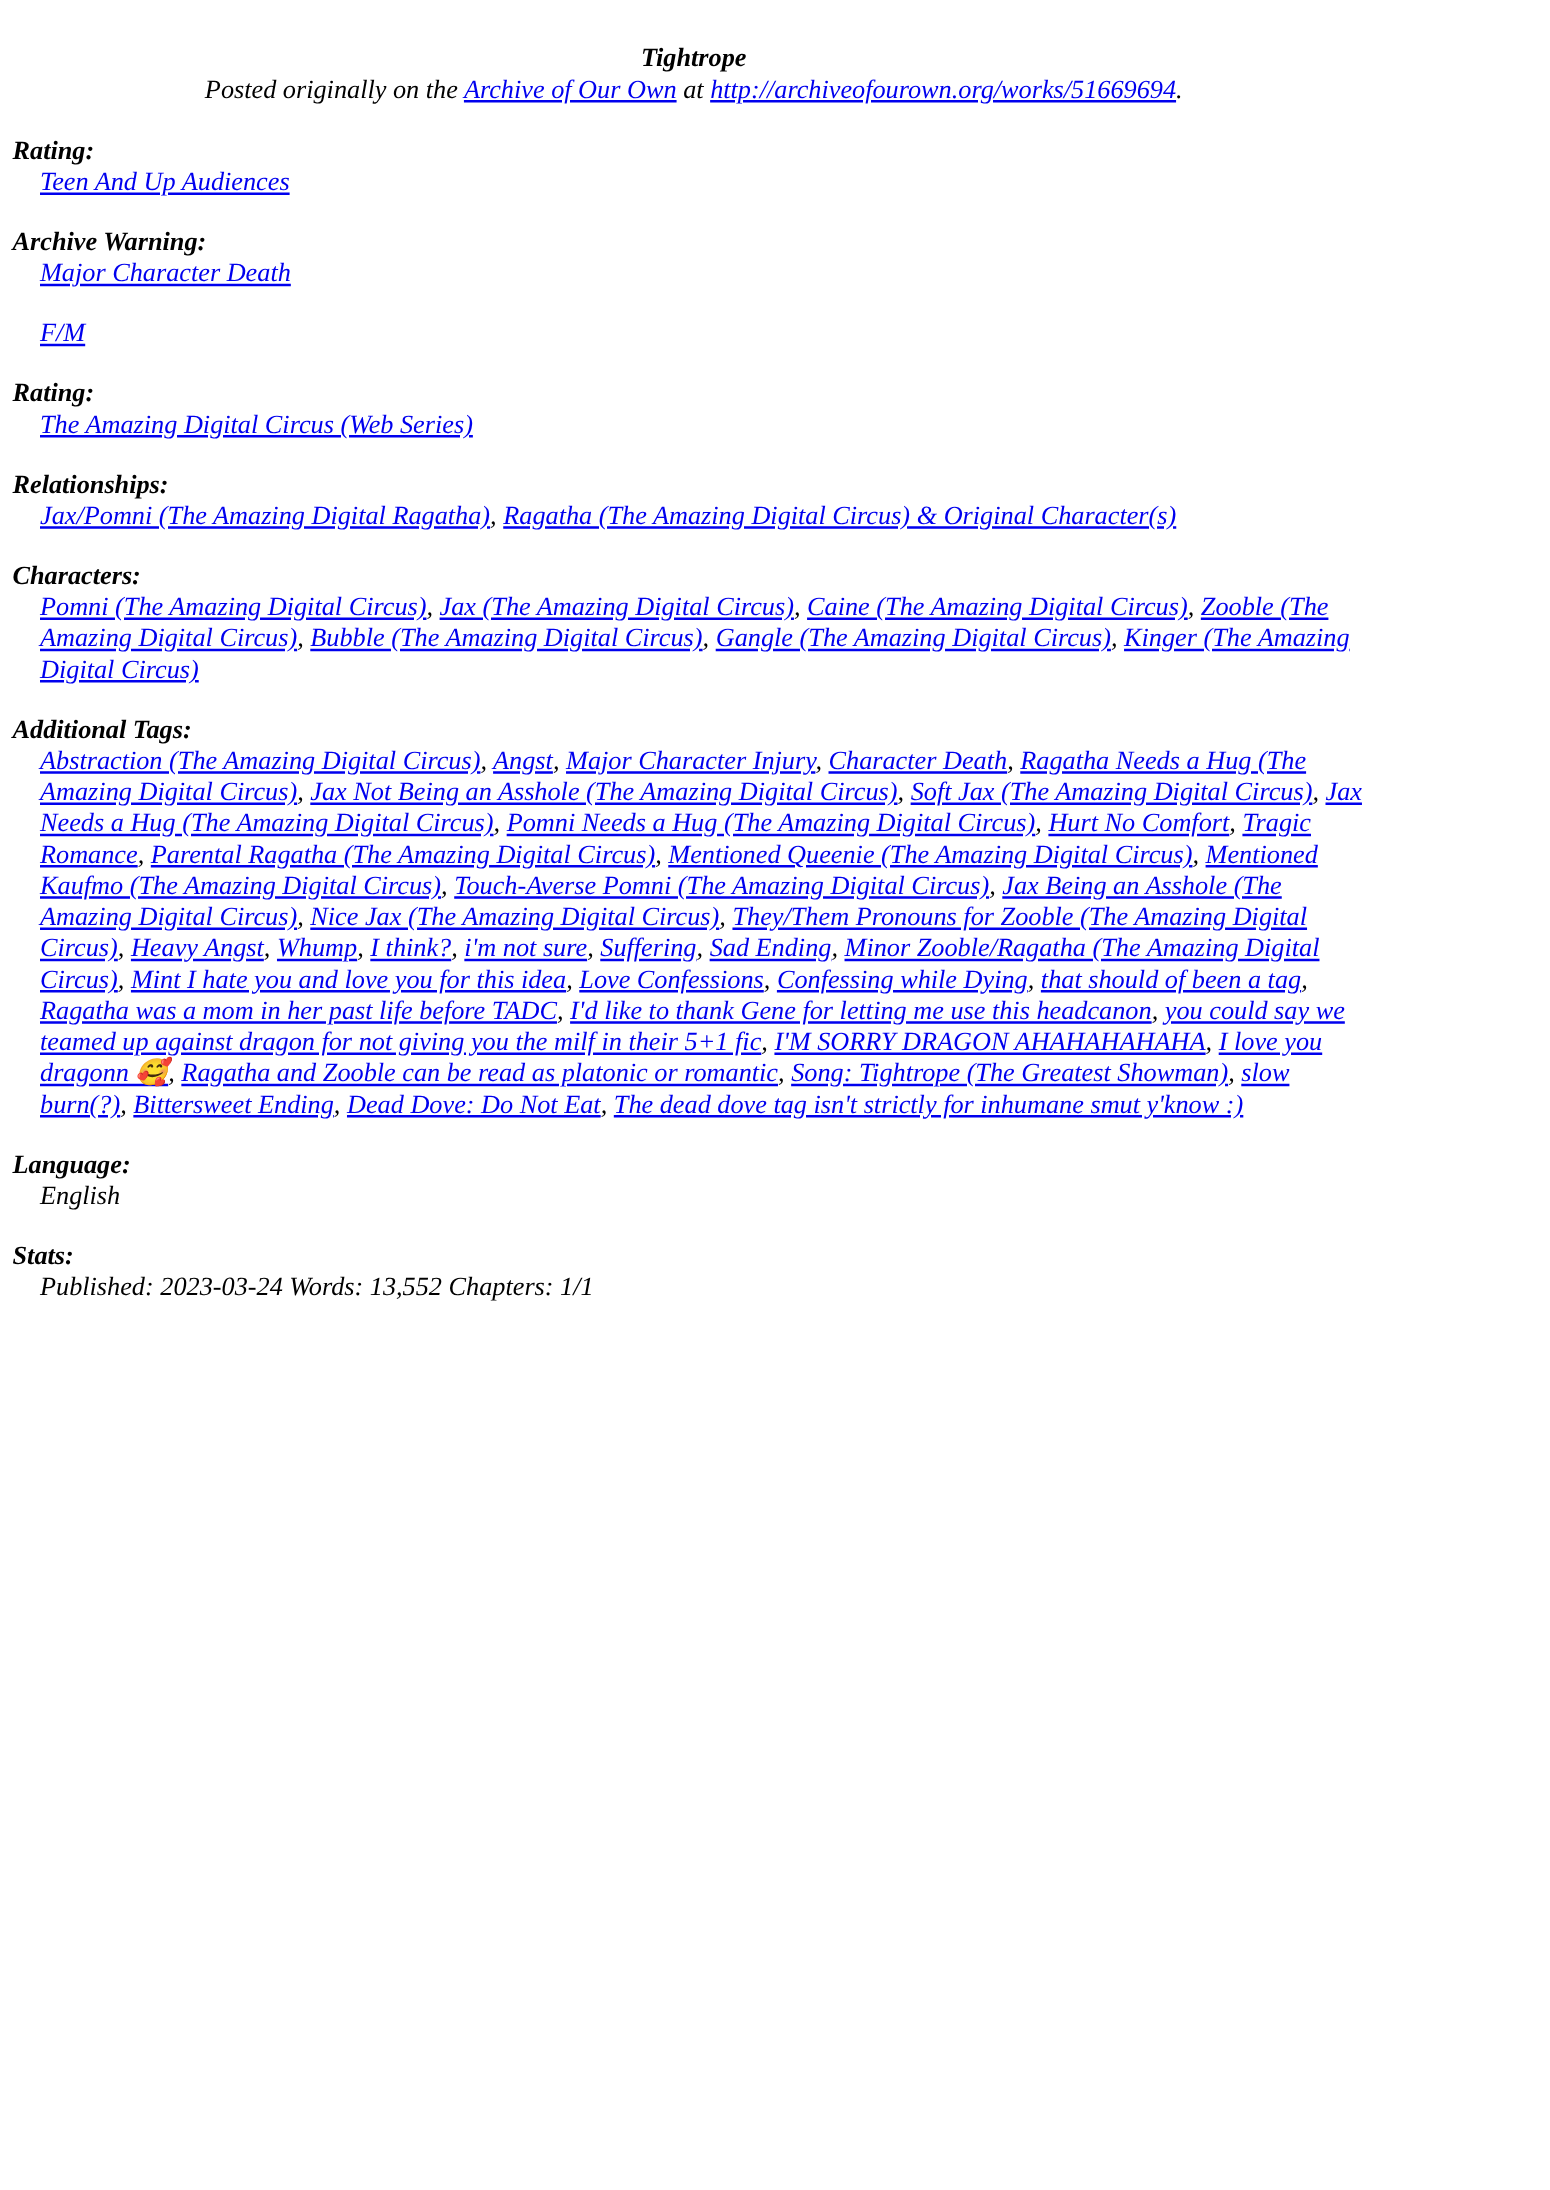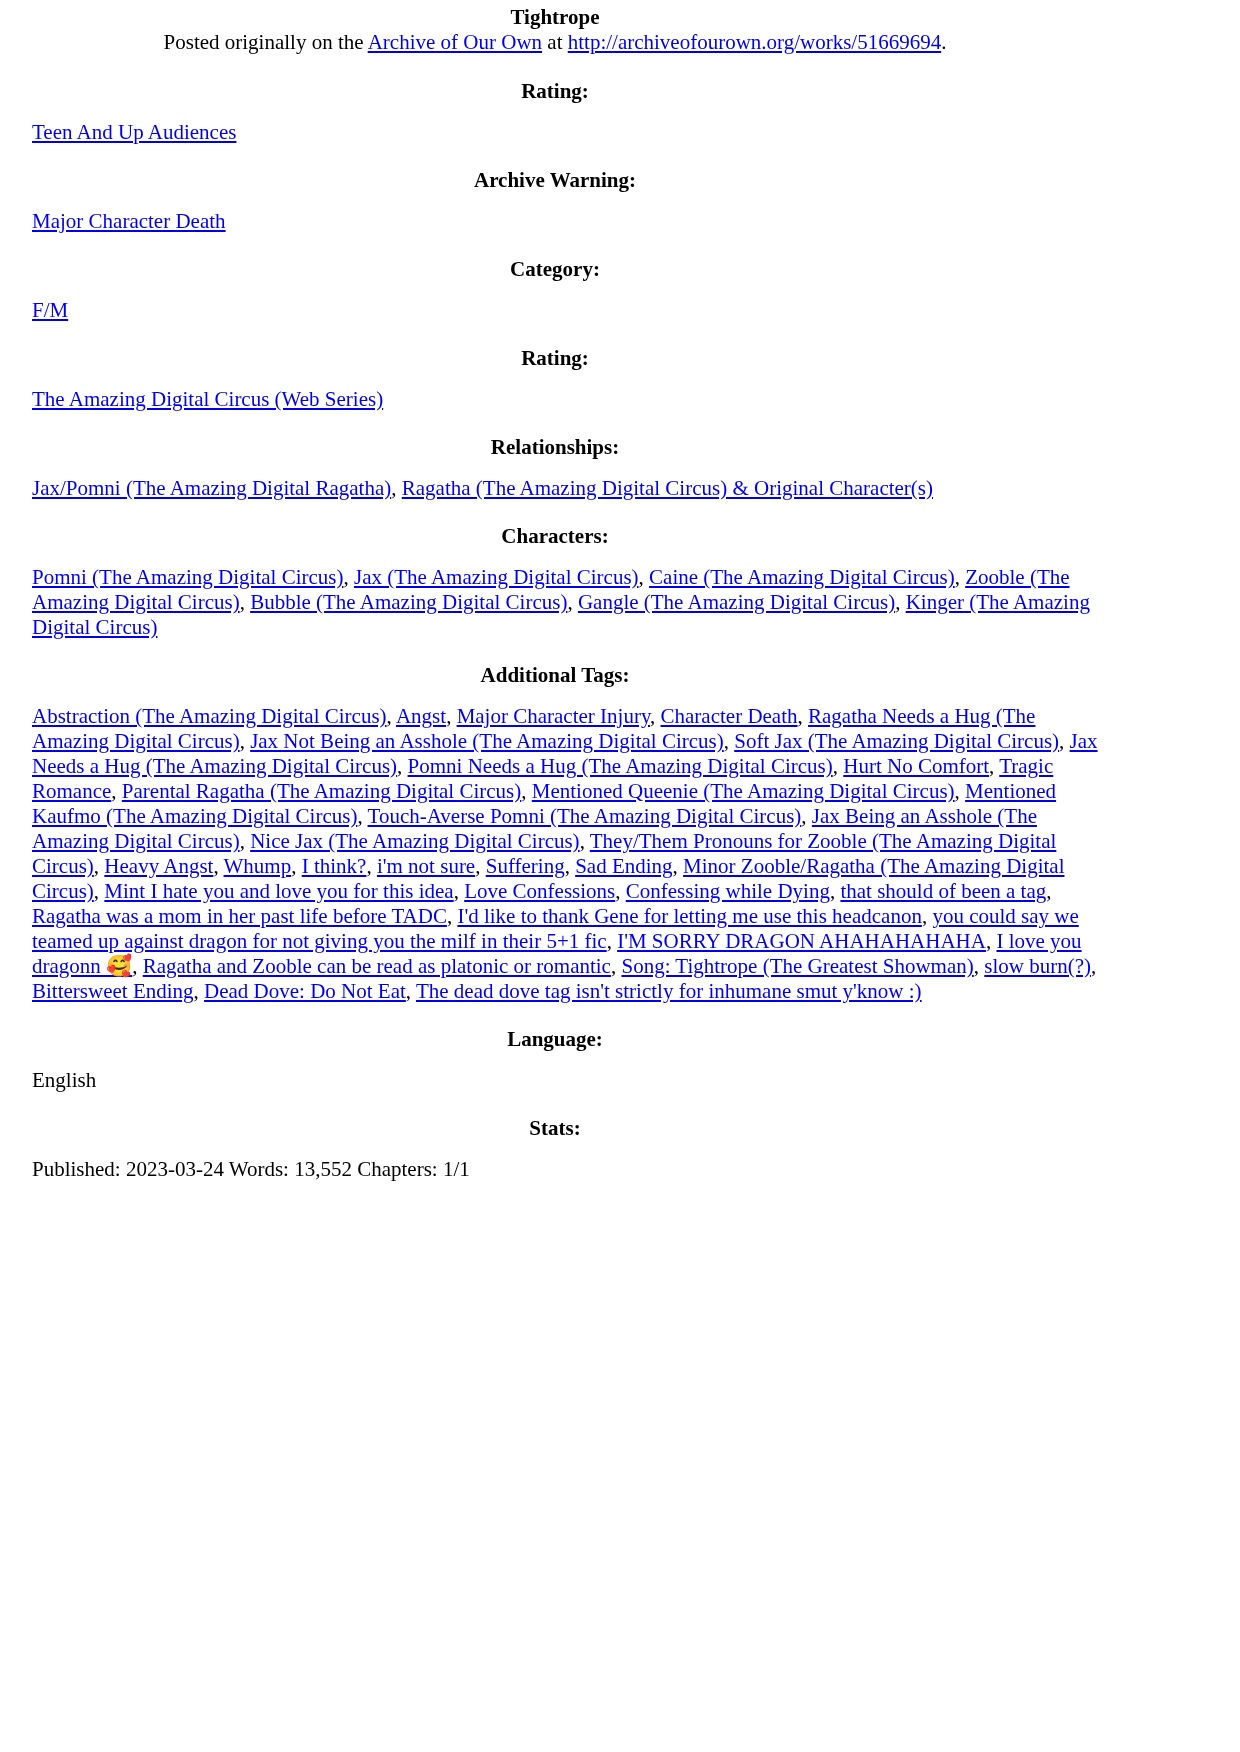--- a/index.html
+++ b/index.html
@@ -11,36 +11,36 @@
   body {
     font-family: "Liberation Serif", "DejaVu Serif", serif;
     font-size: 21px;
     line-height: 25px;
     color: #000000;
     width: 1240px;
   }
   .page {
     width: 1090px;
     margin: 0 0 0 10px;
-    padding-top: 5px;
+    padding-top: 34px;
     min-height: 1752px;
+    font-style: italic;
   }
   .message {
     text-align: center;
     margin: 0 0 24px 0;
   }
   .message b { font-weight: bold; }
   dl.tags {
     margin: 0;
     padding: 0;
   }
   dl.tags dt {
     font-weight: bold;
-    margin: 16px;
-    text-align: center;
+    margin: 0;
   }
   dl.tags dd {
     margin: 0 0 23px 22px;
     padding: 0;
   }
   a {
     color: #0000EE;
     text-decoration: underline;
     cursor: pointer;
     margin-top: 12px;
@@ -53,21 +53,20 @@
 
   <p class="message"><b>Tightrope</b><br>
     <span>Posted originally on the </span><a>Archive of Our Own</a><span> at </span><a>http://archiveofourown.org/works/51669694</a><span>.</span>
   </p>
 
   <dl class="tags">
       <dt>Rating:</dt>
       <dd><a>Teen And Up Audiences</a></dd>
       <dt>Archive Warning:</dt>
       <dd><a>Major Character Death</a></dd>
-      <dt>Category:</dt>
       <dd><a>F/M</a></dd>
       <dt>Rating:</dt>
       <dd><a>The Amazing Digital Circus (Web Series)</a></dd>
       <dt>Relationships:</dt>
       <dd><a>Jax/Pomni (The Amazing Digital Ragatha)</a>, <a>Ragatha (The Amazing Digital Circus) &amp; Original Character(s)</a></dd>
       <dt>Characters:</dt>
       <dd><a>Pomni (The Amazing Digital Circus)</a>, <a>Jax (The Amazing Digital Circus)</a>, <a>Caine (The Amazing Digital Circus)</a>, <a>Zooble (The Amazing Digital Circus)</a>, <a>Bubble (The Amazing Digital Circus)</a>, <a>Gangle (The Amazing Digital Circus)</a>, <a>Kinger (The Amazing Digital Circus)</a></dd>
       <dt>Additional Tags:</dt>
       <dd><a>Abstraction (The Amazing Digital Circus)</a>, <a>Angst</a>, <a>Major Character Injury</a>, <a>Character Death</a>, <a>Ragatha Needs a Hug (The Amazing Digital Circus)</a>, <a>Jax Not Being an Asshole (The Amazing Digital Circus)</a>, <a>Soft Jax (The Amazing Digital Circus)</a>, <a>Jax Needs a Hug (The Amazing Digital Circus)</a>, <a>Pomni Needs a Hug (The Amazing Digital Circus)</a>, <a>Hurt No Comfort</a>, <a>Tragic Romance</a>, <a>Parental Ragatha (The Amazing Digital Circus)</a>, <a>Mentioned Queenie (The Amazing Digital Circus)</a>, <a>Mentioned Kaufmo (The Amazing Digital Circus)</a>, <a>Touch-Averse Pomni (The Amazing Digital Circus)</a>, <a>Jax Being an Asshole (The Amazing Digital Circus)</a>, <a>Nice Jax (The Amazing Digital Circus)</a>, <a>They/Them Pronouns for Zooble (The Amazing Digital Circus)</a>, <a>Heavy Angst</a>, <a>Whump</a>, <a>I think?</a>, <a>i'm not sure</a>, <a>Suffering</a>, <a>Sad Ending</a>, <a>Minor Zooble/Ragatha (The Amazing Digital Circus)</a>, <a>Mint I hate you and love you for this idea</a>, <a>Love Confessions</a>, <a>Confessing while Dying</a>, <a>that should of been a tag</a>, <a>Ragatha was a mom in her past life before TADC</a>, <a>I'd like to thank Gene for letting me use this headcanon</a>, <a>you could say we teamed up against dragon for not giving you the milf in their 5+1 fic</a>, <a>I'M SORRY DRAGON AHAHAHAHAHA</a>, <a>I love you dragonn 🥰</a>, <a>Ragatha and Zooble can be read as platonic or romantic</a>, <a>Song: Tightrope (The Greatest Showman)</a>, <a>slow burn(?)</a>, <a>Bittersweet Ending</a>, <a>Dead Dove: Do Not Eat</a>, <a>The dead dove tag isn't strictly for inhumane smut y'know :)</a></dd>
       <dt>Language:</dt>

